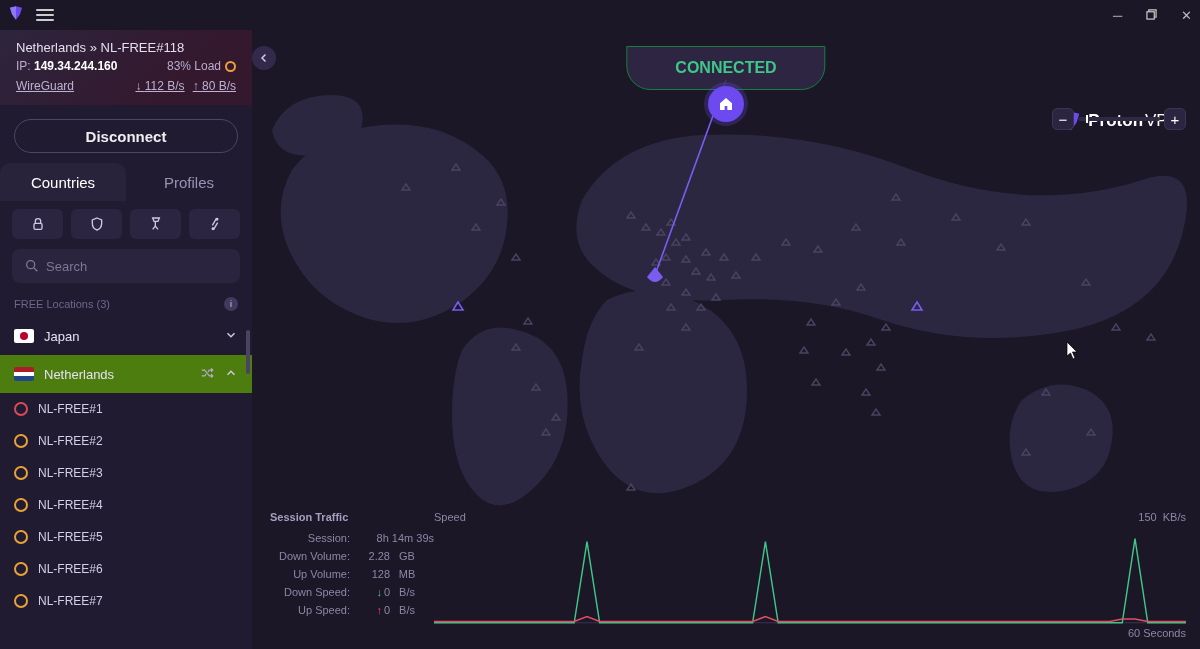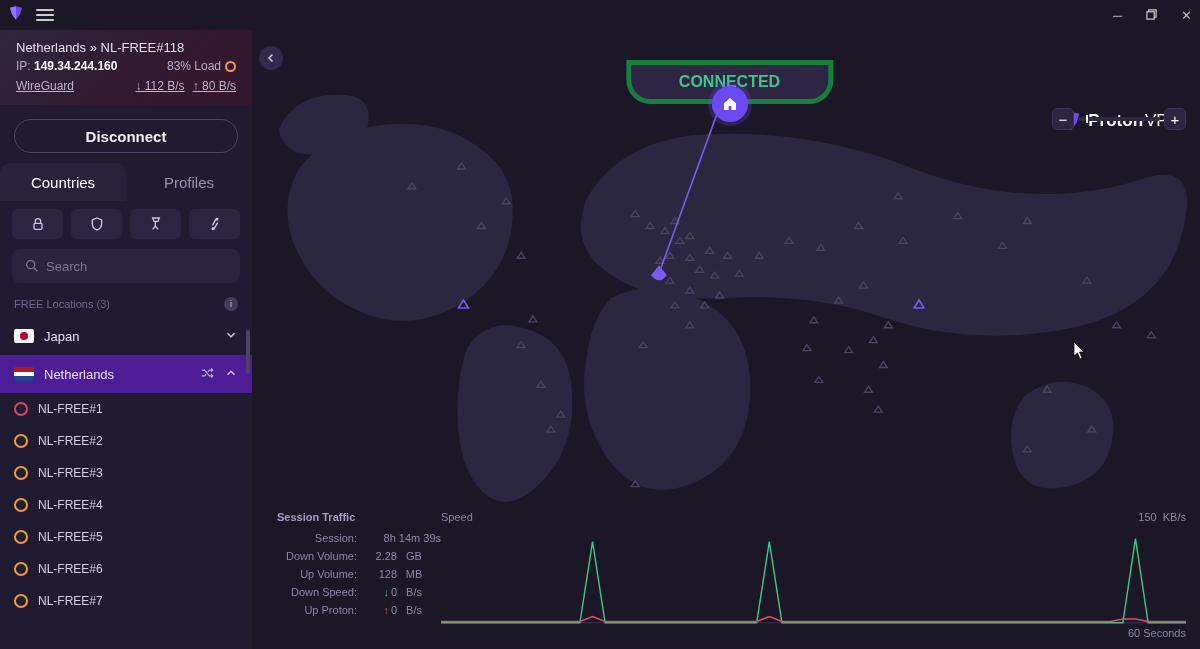--- a/index.html
+++ b/index.html
@@ -4,21 +4,21 @@
 <style>
   *{box-sizing:border-box;margin:0;padding:0;font-family:-apple-system,BlinkMacSystemFont,"Segoe UI",sans-serif;}
   body{width:1200px;height:649px;background:#1b1726;color:#fff;overflow:hidden;position:relative;}
   
   .titlebar{height:30px;display:flex;align-items:center;padding:0 8px;justify-content:space-between;}
   .titlebar-left{display:flex;gap:12px;align-items:center;}
   .win-controls{display:flex;gap:24px;align-items:center;color:#bbb;}
   .win-controls span{cursor:default;font-size:13px;}
   .hamburger{width:18px;display:flex;flex-direction:column;gap:3px;}
   .hamburger div{height:2px;background:#ccc;border-radius:1px;}
-  .main{display:flex;height:619px;gap:7px;}
+  .main{display:flex;height:619px;}
   
   .sidebar{width:252px;background:#201b31;display:flex;flex-direction:column;position:relative;}
   .conn-card{padding:10px 16px 12px;background:linear-gradient(135deg,#2d253d,#34182e 70%);}
   .conn-title{font-size:13px;color:#e3dff0;}
   .row{display:flex;justify-content:space-between;align-items:center;}
   .ip-row{margin-top:4px;font-size:12px;color:#b8add0;align-items:flex-end;}
   .ip-row b{color:#fff;}
   .proto-row{margin-top:6px;font-size:12px;color:#bcb3d1;text-decoration:underline;}
   .disconnect-btn{margin:14px 14px 10px;height:34px;border-radius:18px;border:1px solid #4d4466;display:flex;align-items:center;justify-content:center;font-size:15px;color:#eee;background:transparent;font-weight:600;}
   .tabs{display:flex;height:38px;font-size:15px;}
@@ -27,35 +27,35 @@
   .filter-row{display:flex;gap:8px;padding:0 12px;margin-top:8px;}
   .filter-btn{flex:1;height:30px;border-radius:6px;background:#2b2541;display:flex;align-items:center;justify-content:center;}
   .filter-btn svg{width:16px;height:16px;stroke:#cfc7e4;fill:none;stroke-width:2;}
   .search-wrap{margin:10px 12px 0;}
   .search{width:100%;height:34px;border-radius:8px;background:#2a243e;border:none;padding:0 12px 0 34px;color:#fff;font-size:13px;}
   .search::placeholder{color:#7f7697;}
   .search-wrap{position:relative;}
   .search-icon{position:absolute;left:12px;top:9px;}
   .section-label{display:flex;justify-content:space-between;align-items:center;padding:14px 14px 6px;font-size:11px;color:#6f6789;}
   .country-item{height:38px;display:flex;align-items:center;padding:0 14px;gap:10px;font-size:13px;color:#e6e1f2;}
-  .country-item.selected{background:#4c1d95;}
+  .country-item.selected{background:#4d7c0f;}
   .country-item .spacer{flex:1;}
   .flag{width:20px;height:14px;border-radius:2px;background:#ccc;display:inline-block;}
   .flag-jp{background:linear-gradient(#fff,#fff);position:relative;}
   .flag-jp::after{content:"";position:absolute;width:8px;height:8px;border-radius:50%;background:#bc002d;left:6px;top:3px;}
   .flag-nl{background:linear-gradient(#ae1c28 33%,#fff 33% 66%,#21468b 66%);}
   .chev{width:14px;height:14px;}
   .server-list{flex:1;overflow:hidden;}
   .server-item{height:32px;display:flex;align-items:center;padding:0 14px;gap:10px;font-size:12px;color:#d5cee8;}
   .ring{width:14px;height:14px;border-radius:50%;border:2px solid #e8a13b;display:inline-block;}
   .ring.red{border-color:#d84959;}
   
   .map-area{flex:1;position:relative;background:#1b1726;}
   .map-svg{position:absolute;top:0;left:0;right:0;bottom:0;}
-  .connected-badge{position:absolute;top:30px;left:50%;transform:translateX(-50%);background:rgba(48,40,70,.85);border:5px solid #15803d;border-radius:0 0 24px 24px;height:44px;padding:0 48px;display:flex;align-items:center;color:#3fc78a;font-weight:700;font-size:16px;}
+  .connected-badge{position:absolute;top:16px;left:50%;transform:translateX(-50%);background:rgba(48,40,70,.85);border:1px solid #15803d;border-radius:0 0 24px 24px;height:44px;padding:0 48px;display:flex;align-items:center;color:#3fc78a;font-weight:700;font-size:16px;}
   .home-node{position:absolute;top:56px;left:50%;transform:translateX(-50%);width:36px;height:36px;border-radius:50%;background:#6d4af0;display:flex;align-items:center;justify-content:center;box-shadow:0 0 0 4px rgba(109,74,240,.25);}
   .logo{position:absolute;top:46px;right:20px;display:flex;align-items:center;gap:6px;font-weight:600;font-size:17px;color:#fff;margin-top:34px;}
   .zoom{position:absolute;top:78px;right:14px;display:flex;align-items:center;gap:0;background:transparent;}
   .zoom-btn{width:22px;height:22px;background:#2b2541;border-radius:5px;color:#fff;display:flex;align-items:center;justify-content:center;font-size:15px;border:1px solid #3a3553;}
   .zoom-track{width:82px;height:4px;background:#2f2a43;margin:0 4px;position:relative;border-radius:2px;}
   .zoom-track::before{content:"";position:absolute;left:8px;top:-2px;width:2px;height:8px;background:#fff;}
   .collapse-btn{position:absolute;left:0;top:16px;width:24px;height:24px;border-radius:50%;background:#33294b;display:flex;align-items:center;justify-content:center;}
   
   .traffic{position:absolute;left:18px;right:14px;bottom:10px;height:128px;display:flex;color:#8e86a6;font-size:11px;}
   .stats{width:164px;}
@@ -341,21 +341,21 @@
               <span class="lbl">Up Volume:</span>
               <span class="val">128</span>
               <span class="unit">MB</span>
             </div>
             <div class="stat-row">
               <span class="lbl">Down Speed:</span>
               <span class="val"><span style="color:#3fc78a;margin-right:2px;">↓</span>0</span>
               <span class="unit">B/s</span>
             </div>
             <div class="stat-row">
-              <span class="lbl">Up Proton:</span>
+              <span class="lbl">Up Speed:</span>
               <span class="val"><span style="color:#e14f63;margin-right:2px;">↑</span>0</span>
               <span class="unit">B/s</span>
             </div>
           </div>
       </div>
       <div class="chart-wrap">
         <div class="chart-head">
           <span>Speed</span>
           <span><span>150</span>&nbsp;&nbsp;<span>KB/s</span></span>
         </div>

